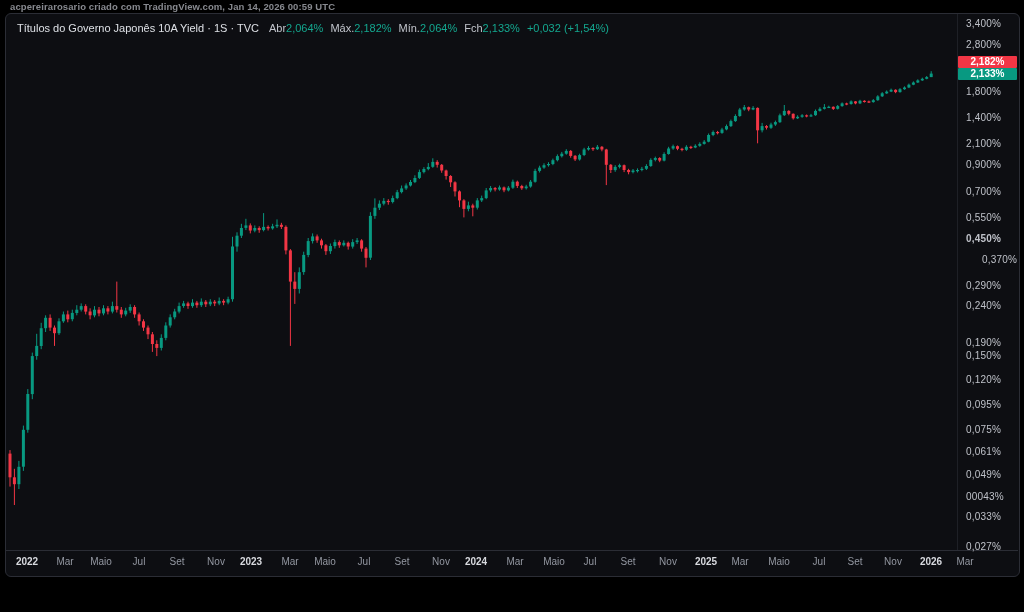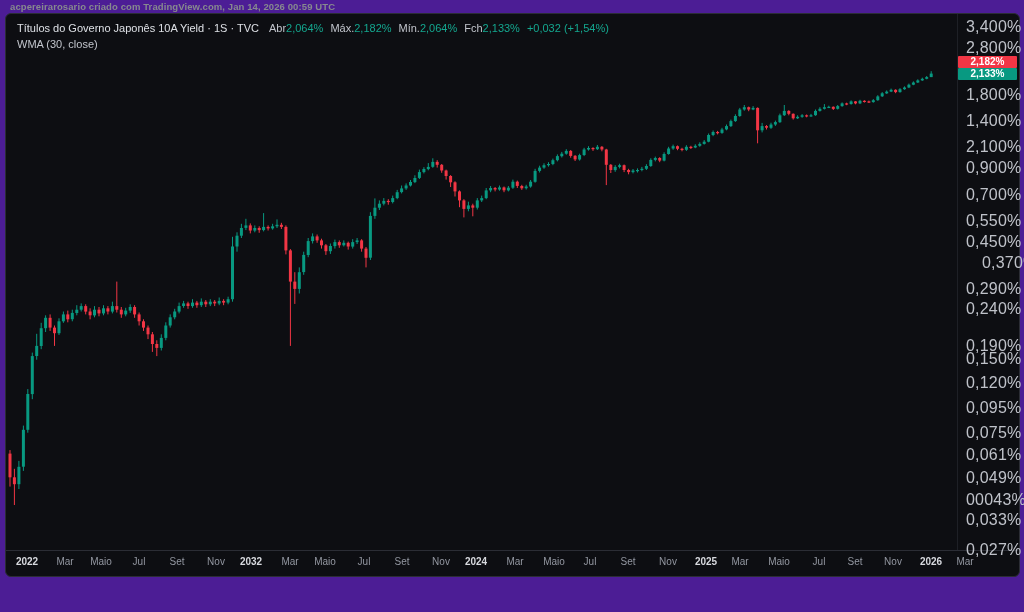--- a/index.html
+++ b/index.html
@@ -1,34 +1,34 @@
 <!DOCTYPE html>
 <html><head>
 <meta charset="utf-8">
 <style>
   html,body{margin:0;padding:0;background:#1c1d22;}
-  .page{position:relative;width:1024px;height:612px;background:#4c1d95;overflow:hidden;
+  .page{position:relative;width:1024px;height:612px;background:#000000;overflow:hidden;
         font-family:"Liberation Sans",sans-serif;}
   .attribution{position:absolute;left:10px;top:1px;font-size:9.5px;font-weight:600;
         color:#87898f;letter-spacing:.1px;z-index:4;}
   .pane{position:absolute;left:5px;top:13px;width:1013px;height:562px;background:#0d0e12;
         border:1px solid #2b2d35;border-radius:6px;z-index:0;}
   #chart-svg{position:absolute;left:0;top:0;z-index:1;pointer-events:auto;}
   .vsep{position:absolute;left:957px;top:14px;width:0;height:536px;border-left:1px solid #1e2026;z-index:1;}
   .hsep{position:absolute;left:6px;top:550px;width:1012px;height:0;border-top:1px solid #2b2d35;z-index:1;}
   .legend{position:absolute;left:17px;top:21px;z-index:3;font-size:11px;line-height:14px;}
   .legend-main{white-space:nowrap;}
   .sym{color:#dde0e5;font-weight:500;margin-right:10px;}
   .ohlc{margin-right:7px;}
   .olbl{color:#c2c5cc;}
   .oval{color:#14a78f;}
   .chg{color:#14a78f;}
   .legend-ind{margin-top:2px;color:#c2c5cc;font-size:11px;}
   .price-axis{position:absolute;left:958px;top:14px;width:60px;height:534px;z-index:2;}
-  .ytick{position:absolute;left:8px;font-size:16px;color:#bfc2c9;letter-spacing:.2px;}
+  .ytick{position:absolute;left:8px;font-size:10px;color:#bfc2c9;letter-spacing:.2px;}
   .time-axis{position:absolute;left:6px;top:551px;width:1012px;height:23px;z-index:2;}
   .xtick{position:absolute;top:5px;transform:translateX(-50%);font-size:10px;color:#9397a1;}
   .xtick.major{color:#d7d9de;font-weight:700;}
   .price-badge{position:absolute;left:958px;width:59px;height:12px;z-index:3;color:#ffffff;
         font-size:10px;font-weight:700;text-align:center;line-height:12px;border-radius:1px;}
   .footer{position:absolute;left:0;top:575px;width:1024px;height:37px;background:#1c1d22;z-index:4;}
   .tv-logo{position:absolute;left:18px;top:6px;display:flex;align-items:center;gap:8px;cursor:pointer;}
   .tv-logo-text{color:#cdd1da;font-size:17px;font-weight:700;letter-spacing:-0.3px;}
 </style>
 </head>
@@ -459,33 +459,32 @@
       <rect x="929.7" y="73.6" width="3" height="3.5" fill="#089981"></rect>
     </svg>
 
   <div class="vsep"></div>
   <div class="hsep"></div>
 
   <div class="legend">
     <div class="legend-main">
       <span class="sym">Títulos do Governo Japonês 10A Yield · 1S · TVC</span><span class="ohlc"><span class="olbl">Abr</span><span class="oval">2,064%</span></span><span class="ohlc"><span class="olbl">Máx.</span><span class="oval">2,182%</span></span><span class="ohlc"><span class="olbl">Mín.</span><span class="oval">2,064%</span></span><span class="ohlc"><span class="olbl">Fch</span><span class="oval">2,133%</span></span><span class="chg">+0,032 (+1,54%)</span>
     </div>
-    <div class="legend-ind">WMA (30, close)</div>
   </div>
 
   <div class="price-axis" id="price-axis">
       <div class="ytick" style="top: 4px;">3,400%</div>
       <div class="ytick" style="top: 24.6586px;">2,800%</div>
       <div class="ytick" style="top: 71.6706px;">1,800%</div>
       <div class="ytick" style="top: 98.411px;">1,400%</div>
       <div class="ytick" style="top: 124.071px;">2,100%</div>
       <div class="ytick" style="top: 145.423px;">0,900%</div>
       <div class="ytick" style="top: 172.163px;">0,700%</div>
       <div class="ytick" style="top: 197.823px;">0,550%</div>
-      <div class="ytick" style="top: 219.175px;">0,450%</div>
+      <div class="ytick" style="top: 219.175px; font-weight: bold;">0,450%</div>
       <div class="ytick" style="top: 240.003px; margin-left: 16px;">0,370%</div>
       <div class="ytick" style="top: 265.925px;">0,290%</div>
       <div class="ytick" style="top: 286.061px;">0,240%</div>
       <div class="ytick" style="top: 310.918px; margin-top: 12px;">0,190%</div>
       <div class="ytick" style="top: 336.07px;">0,150%</div>
       <div class="ytick" style="top: 359.813px;">0,120%</div>
       <div class="ytick" style="top: 384.67px;">0,095%</div>
       <div class="ytick" style="top: 409.822px;">0,075%</div>
       <div class="ytick" style="top: 431.807px;">0,061%</div>
       <div class="ytick" style="top: 455.114px;">0,049%</div>
@@ -497,21 +496,21 @@
   <div class="price-badge" style="background: rgb(242, 54, 69); top: 56px;">2,182%</div>
   <div class="price-badge" style="background: rgb(8, 153, 129); top: 68px;">2,133%</div>
 
   <div class="time-axis" id="time-axis">
       <div class="xtick major" style="left: 21px;">2022</div>
       <div class="xtick" style="left: 59px;">Mar</div>
       <div class="xtick" style="left: 95px;">Maio</div>
       <div class="xtick" style="left: 133px;">Jul</div>
       <div class="xtick" style="left: 171px;">Set</div>
       <div class="xtick" style="left: 210px;">Nov</div>
-      <div class="xtick major" style="left: 245px;">2032</div>
+      <div class="xtick major" style="left: 245px;">2023</div>
       <div class="xtick" style="left: 284px;">Mar</div>
       <div class="xtick" style="left: 319px;">Maio</div>
       <div class="xtick" style="left: 358px;">Jul</div>
       <div class="xtick" style="left: 396px;">Set</div>
       <div class="xtick" style="left: 435px;">Nov</div>
       <div class="xtick major" style="left: 470px;">2024</div>
       <div class="xtick" style="left: 509px;">Mar</div>
       <div class="xtick" style="left: 548px;">Maio</div>
       <div class="xtick" style="left: 584px;">Jul</div>
       <div class="xtick" style="left: 622px;">Set</div>

